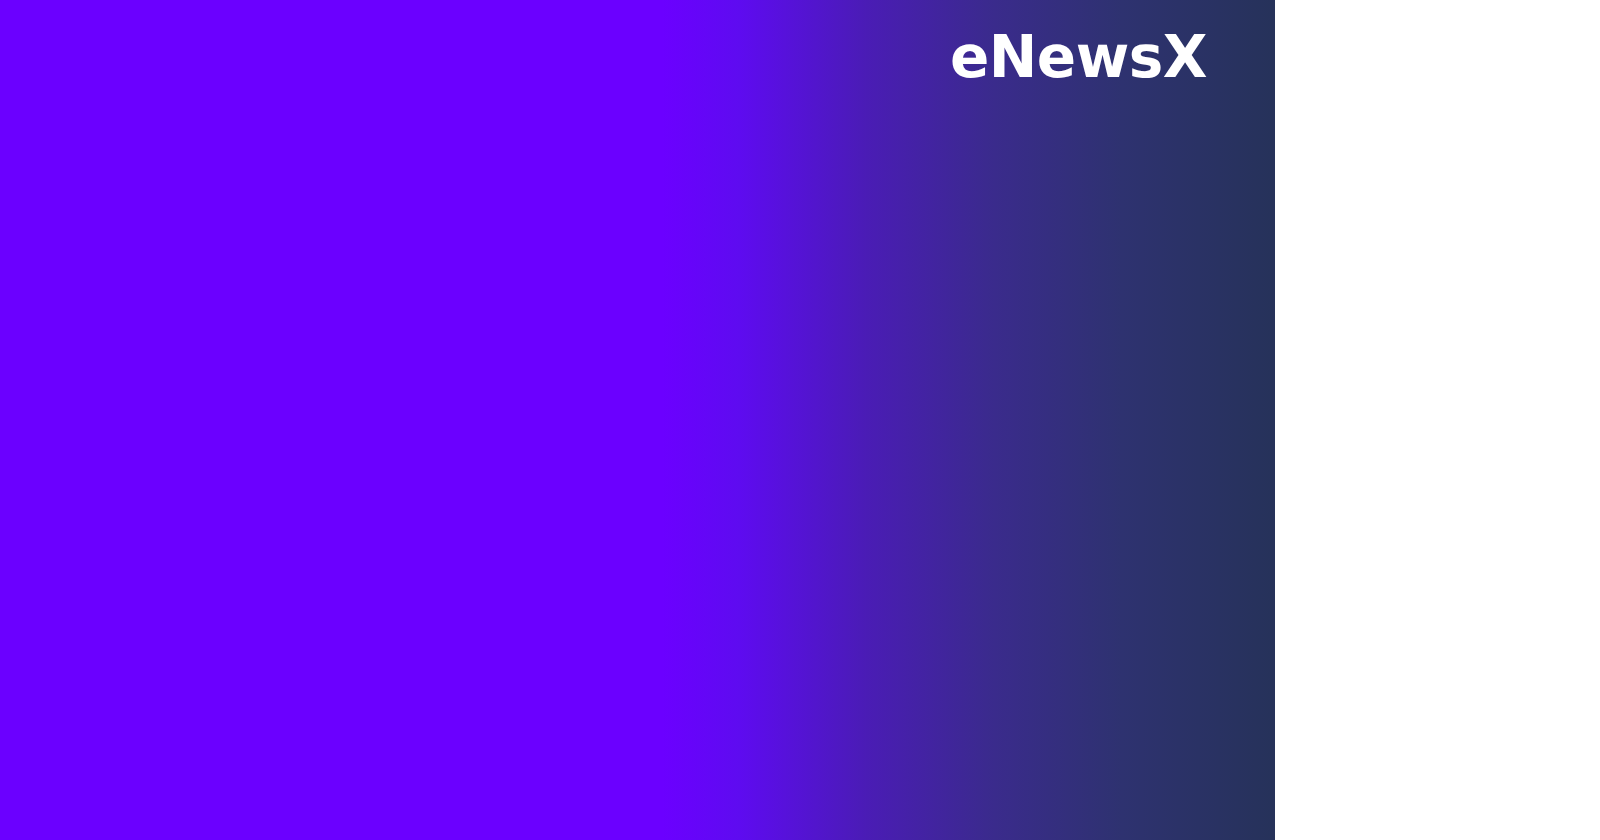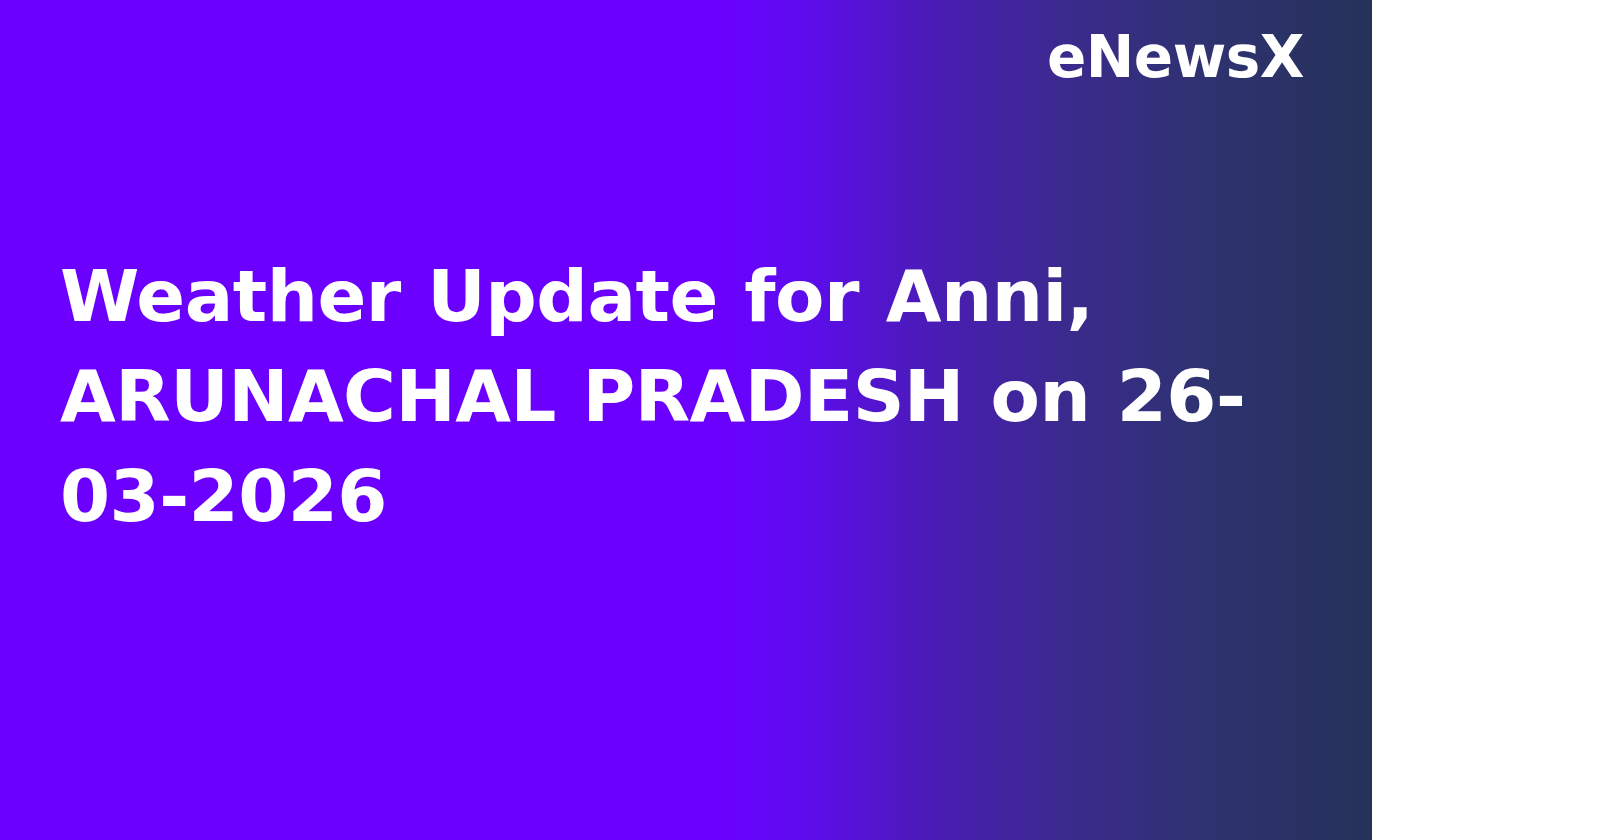--- a/index.html
+++ b/index.html
@@ -2,21 +2,21 @@
 <html><head>
 <meta charset="utf-8">
 <style>
   html, body {
     margin: 0;
     padding: 0;
     background: #ffffff;
   }
   #banner {
     position: relative;
-    width: 1372px;
+    width: 1275px;
     height: 840px;
     overflow: hidden;
     background: linear-gradient(
       90deg,
       #6b00ff 0%,
       #6b00ff 52%,
       #5e0bf0 58%,
       #4a1cb5 68%,
       #3a2b8c 78%,
       #2e3270 88%,
@@ -64,17 +64,14 @@
 </style>
 </head>
 <body>
 
 <div id="banner">
 
   <div id="brand">
     <span id="brand-wordmark">eNewsX</span>
   </div>
 
-  <div id="headline-block">
-    <h1 id="headline">Weather Update for Anni, ARUNACHAL PRADESH on 26-03-2026</h1>
-  </div>
 
 </div>
 
 </body></html>

